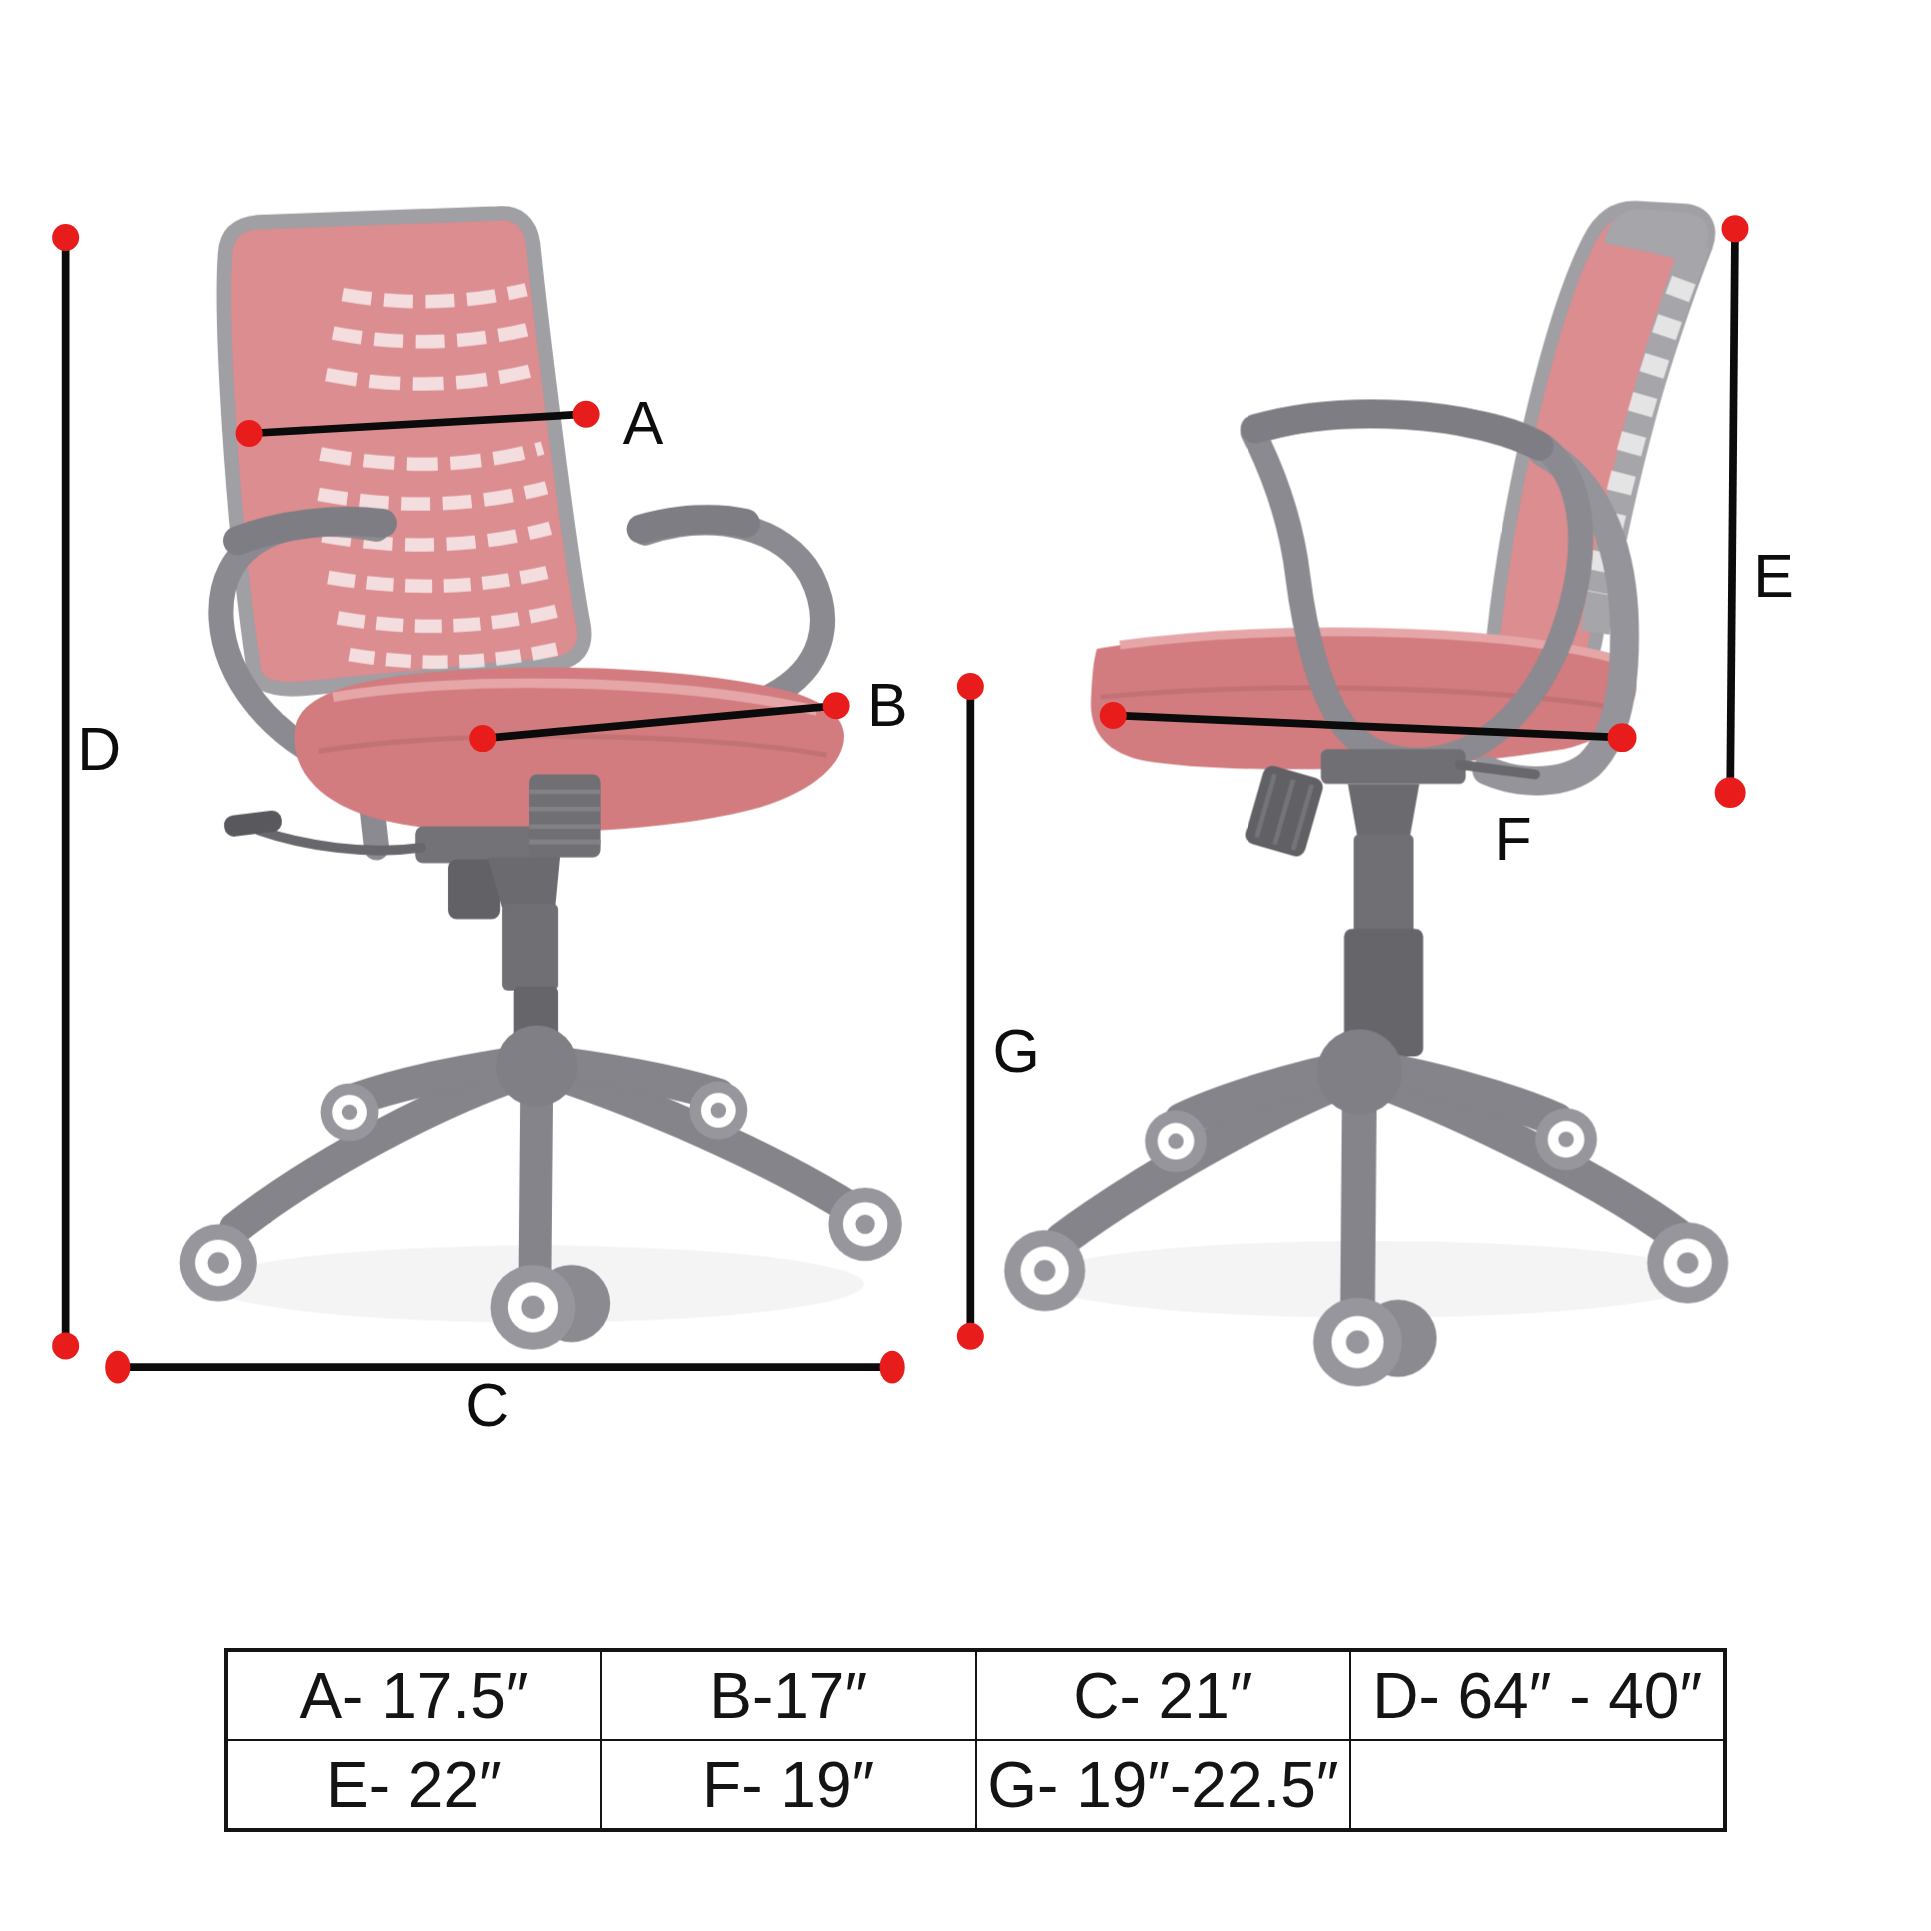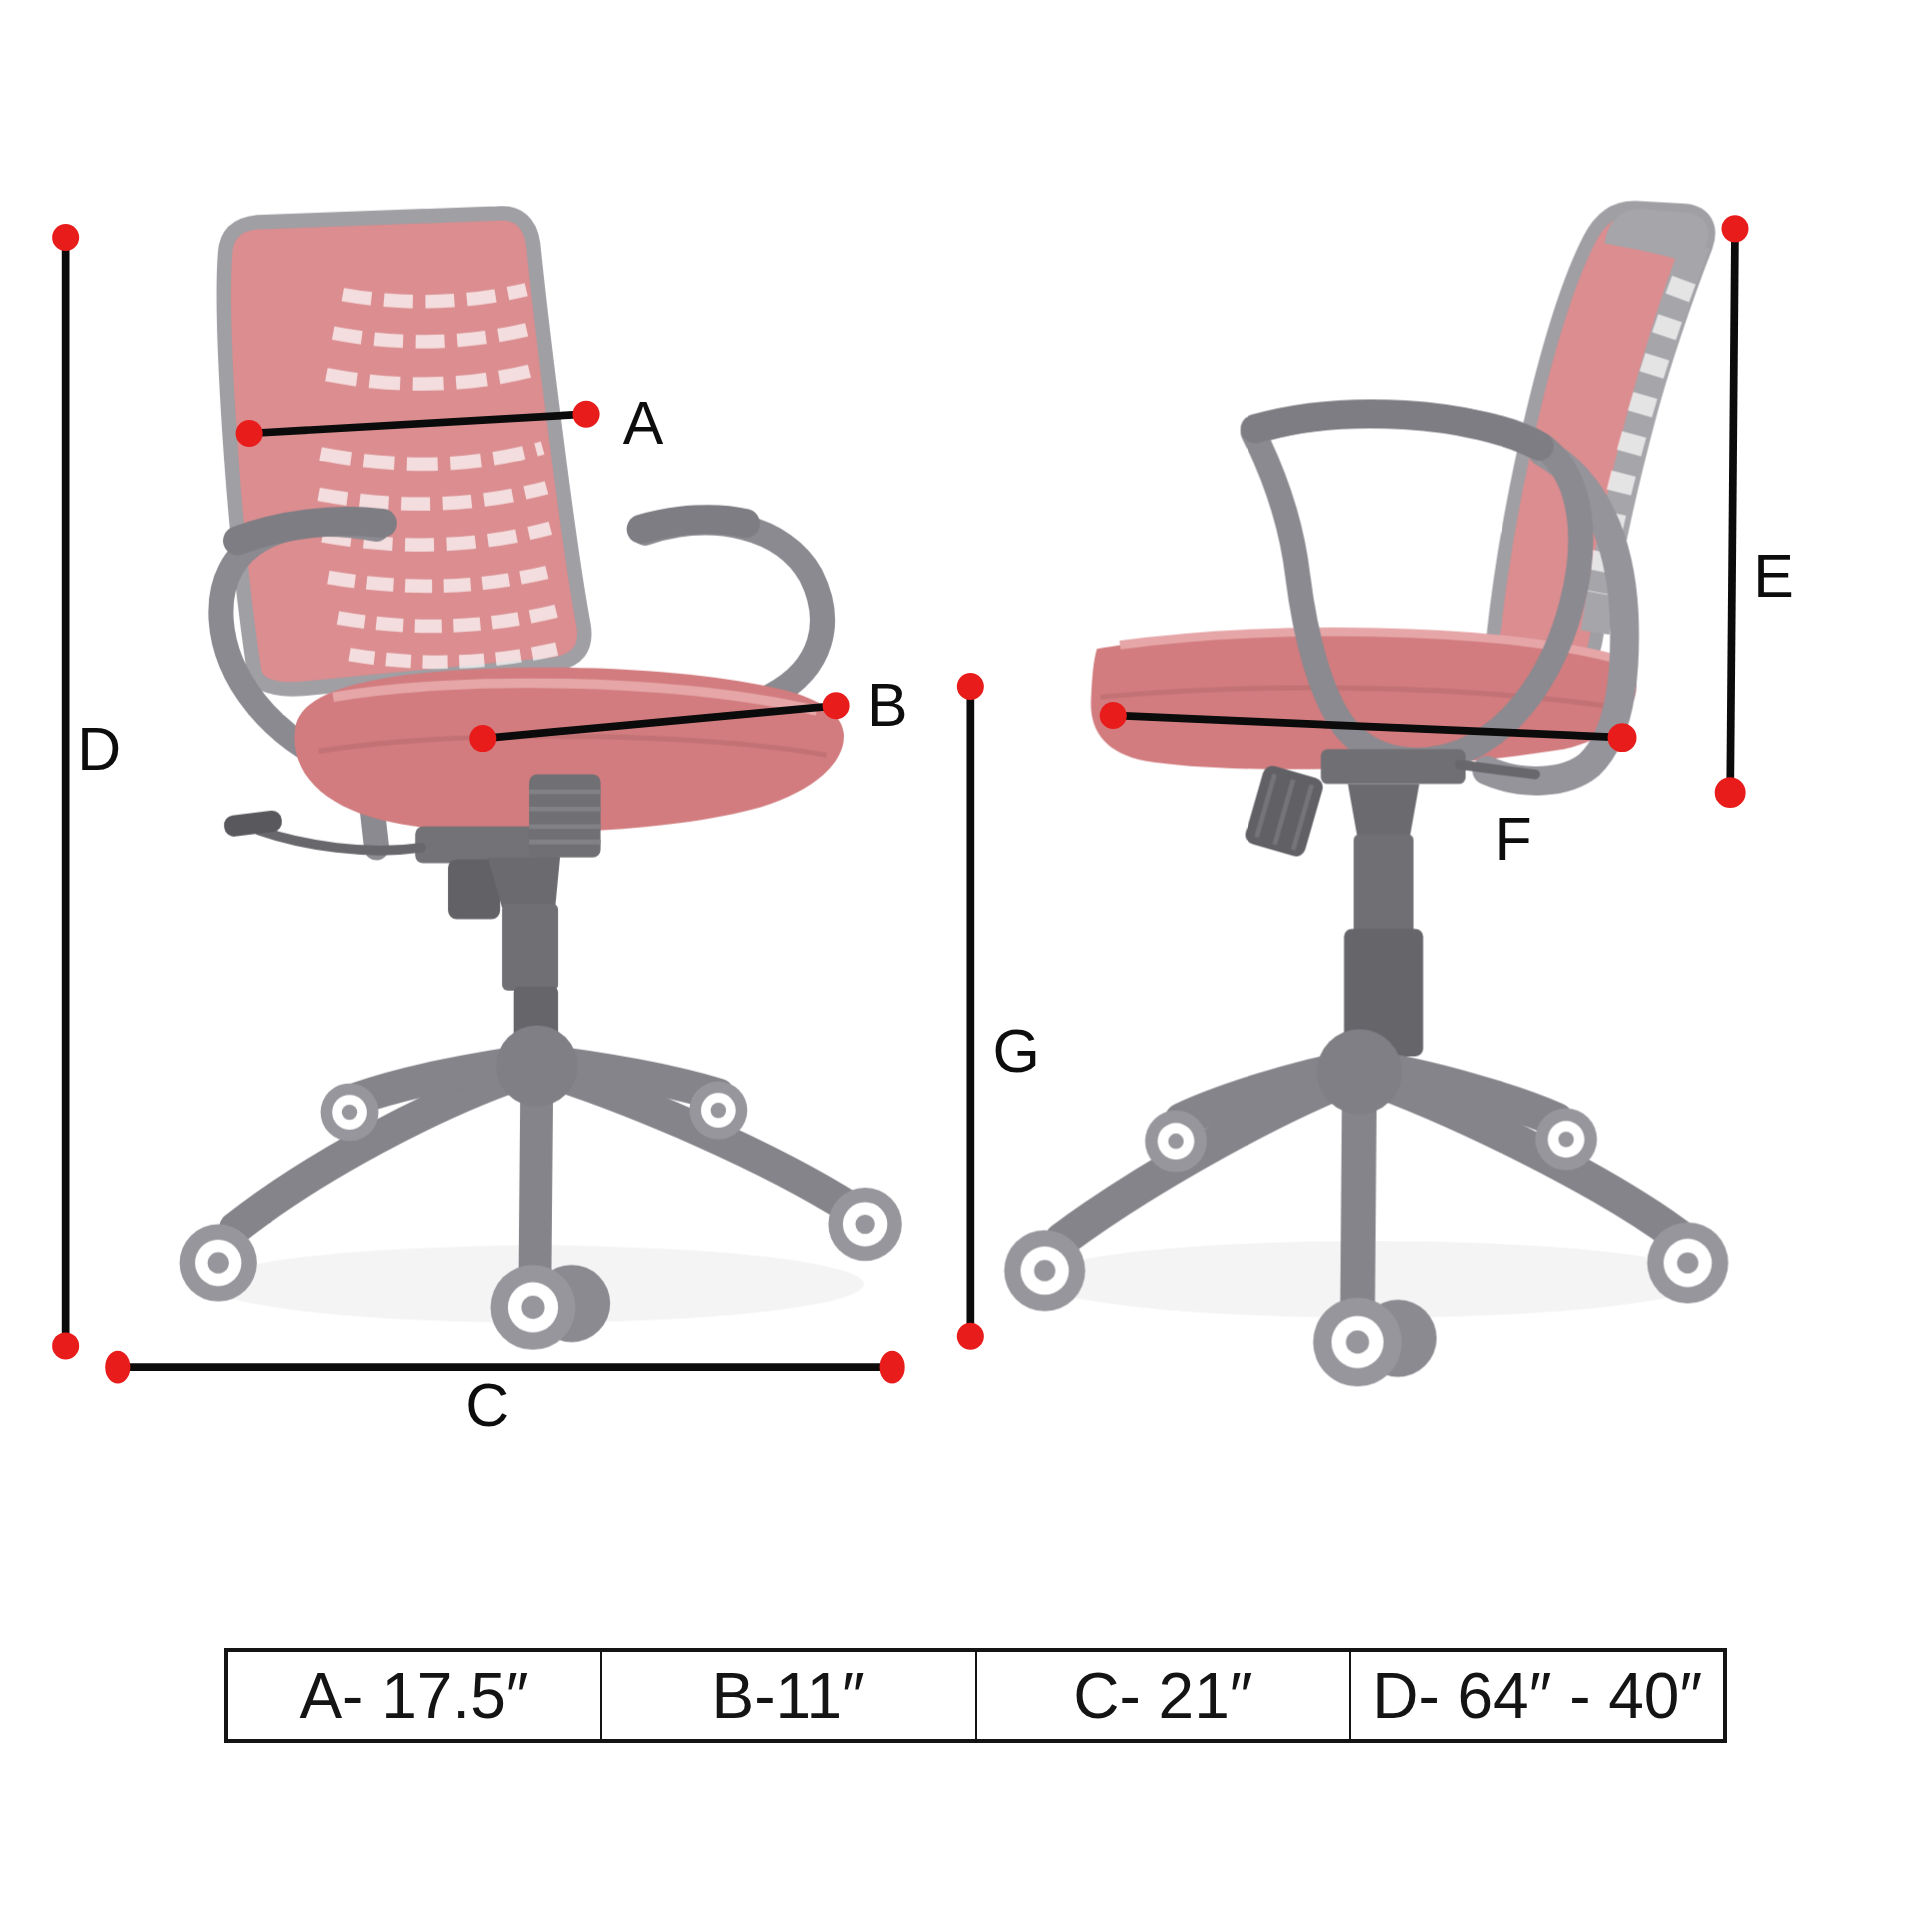--- a/index.html
+++ b/index.html
@@ -204,22 +204,28 @@
       <circle class="dim-dot" cx="1005" cy="1384" r="14"></circle>
       <text class="dim-label" x="1028" y="1110">G</text>
     </g>
   </svg>
 
   <div class="dims-wrap">
     <table class="dims">
       <tbody>
           <tr>
         <td>A- 17.5″</td>
-        <td>B-11″</td>
+        <td>B-17″</td>
         <td>C- 21″</td>
         <td>D- 64″ - 40″</td>
+      </tr>
+      <tr>
+        <td>E- 22″</td>
+        <td>F- 19″</td>
+        <td>G- 19″-22.5″</td>
+        <td></td>
       </tr>
     </tbody>
       </table>
   </div>
 
 </div>
 
 
 </body></html>

